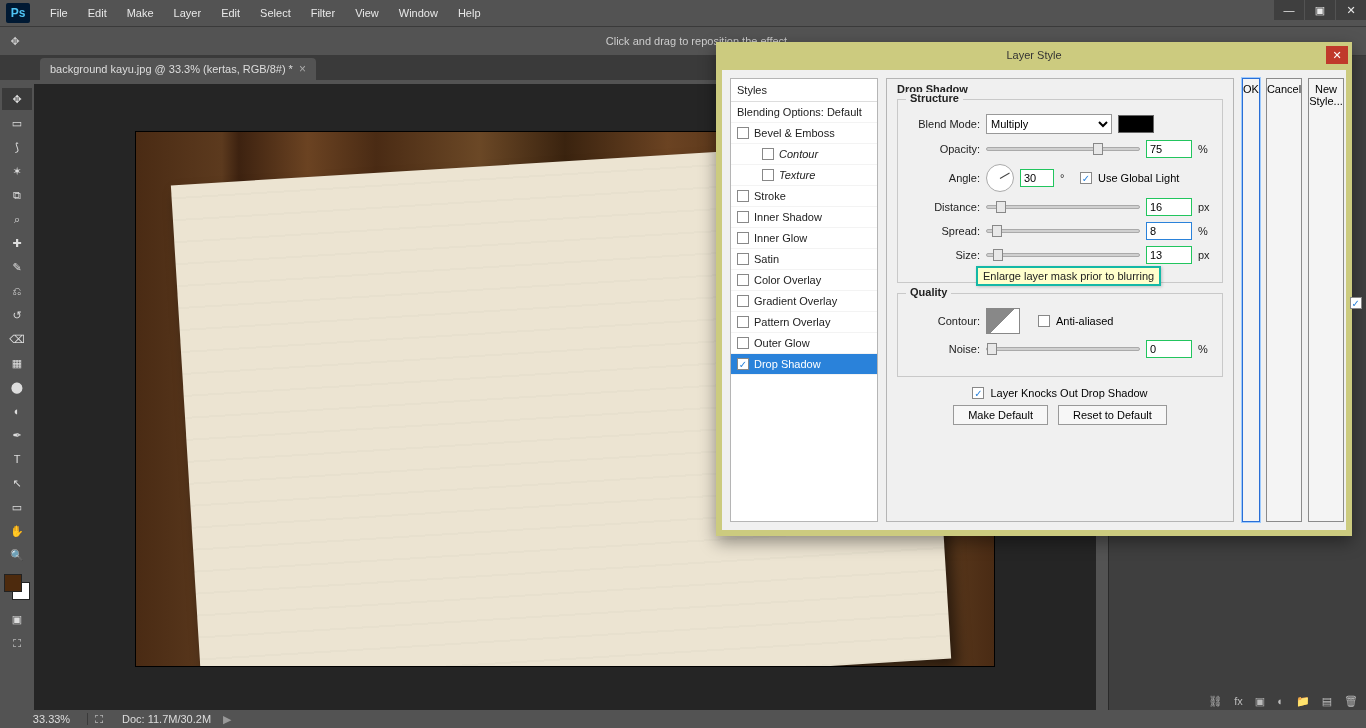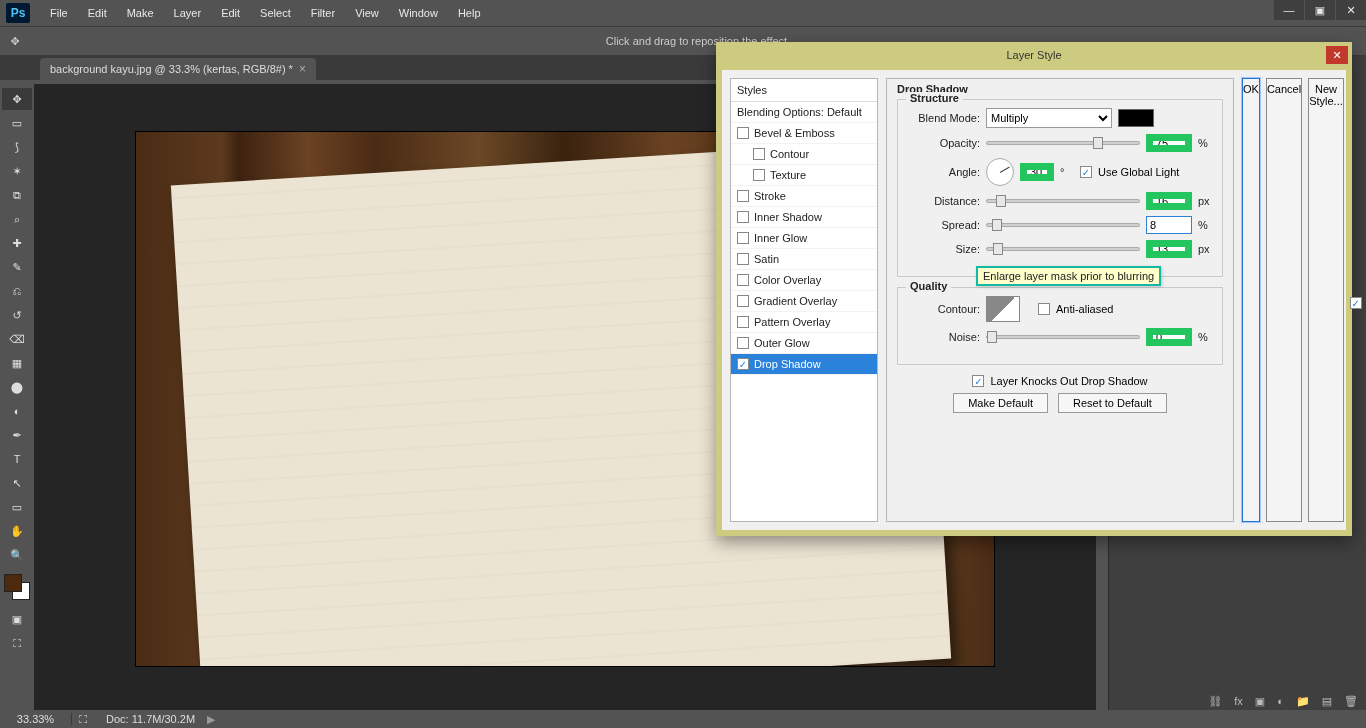--- a/index.html
+++ b/index.html
@@ -30,46 +30,46 @@
 
 
 .canvas-area { position:absolute; left:34px; right:270px; top:84px; bottom:18px; background:#252525; }
 .canvas { position:absolute; left:102px; top:48px; width:858px; height:534px; background:linear-gradient(90deg,#4a2b14,#5c3a1e 10%,#3d2210 12%,#6b4322 20%,#4a2b14 28%,#6b4826 40%,#3a230f 50%,#6b4322 62%,#4d2e15 75%,#6b4826 88%,#4a2b14); box-shadow:0 0 0 1px #000; overflow:hidden;}
 .paper { position:absolute; left:50px; top:30px; width:750px; height:520px; background:#ece4d2; transform:rotate(-3.5deg); box-shadow:6px 10px 14px rgba(0,0,0,.55); background-image:repeating-linear-gradient(0deg, rgba(0,0,0,.02) 0 2px, transparent 2px 22px);}
 
 
 .rightpanel { position:absolute; right:0; top:56px; width:258px; bottom:18px; background:#3f3f3f; border-left:1px solid #2a2a2a; }
 
 
-.statusbar { position:absolute; left:0; right:0; bottom:0; height:18px; background:#535353; color:#ddd; display:flex; align-items:center; font-size:10px;}
+.statusbar { position:absolute; left:0; right:0; bottom:0; height:18px; background:#535353; color:#ddd; display:flex; align-items:center; font-size:10px;padding-left:16px;}
 .statusbar .zoom { width:72px; text-align:center; border-right:1px solid #3a3a3a; }
 .statusbar .doc { padding:0 12px; }
 .statusbar .tri { color:#999; }
 
 
 .dialog { position:absolute; left:716px; top:42px; width:636px; height:494px; background:#cccb7f; box-shadow:0 6px 16px rgba(0,0,0,.4); }
 .dialog-title { height:26px; background:#cccb7f; display:flex; align-items:center; justify-content:center; color:#333; position:relative; }
 .dialog-close { position:absolute; right:4px; top:4px; width:22px; height:18px; background:#c0392b; color:#fff; display:flex;align-items:center;justify-content:center; font-size:11px; }
 .dialog-body { position:absolute; left:6px; right:6px; top:28px; bottom:6px; background:#f0f0f0; display:flex; padding:8px; gap:8px; }
 
 .styles-col { width:148px; border:1px solid #b5b5b5; background:#fff; display:flex; flex-direction:column; }
 .styles-hdr { padding:5px 6px; border-bottom:1px solid #ddd; color:#222; }
 .styles-item { padding:4px 6px; border-bottom:1px solid #f3f3f3; display:flex; align-items:center; gap:5px; color:#222; }
-.styles-item.indent { padding-left:22px; }
+.styles-item.indent { padding-left:31px;font-style:italic; }
 .styles-item.sel { background:#2a82da; color:#fff; }
 .chk { width:12px; height:12px; border:1px solid #888; background:#fff; display:inline-flex;align-items:center;justify-content:center; font-size:10px; color:#2a82da;}
 
 .settings-col { flex:1; border:1px solid #b5b5b5; padding:6px 10px; position:relative; }
-.fieldset { border:1px solid #c9c9c9; margin-bottom:10px; padding:2px 10px 12px 10px; position:relative; }
+.fieldset { border:1px solid #c9c9c9; margin-bottom:10px; padding:8px 10px 12px 10px; position:relative; }
 .legend { position:absolute; top:-8px; left:8px; background:#f0f0f0; padding:0 4px; font-weight:bold; color:#222;}
 .row { display:flex; align-items:center; margin:6px 0; gap:6px; }
 .row label { width:72px; text-align:right; color:#222; }
 .row .slider { flex:1; height:4px; background:#d0d0d0; border:1px solid #aaa; border-radius:2px; position:relative; }
 .row .slider .thumb { position:absolute; top:-5px; width:10px; height:12px; background:#e8e8e8; border:1px solid #888;}
-.row input[type="text"]{ width:46px; height:18px; border:7px solid #22c55e; background:#fff; padding:1px 3px; text-align:left;}
+.row input[type="text"]{ width:46px; height:18px; border:1px solid #22c55e; background:#fff; padding:1px 3px; text-align:left;}
 .row .unit{ width:14px; color:#222;}
 .row select{ height:20px; border:1px solid #999; background:#fff; }
 .swatch-box{ width:36px; height:18px; background:#000; border:1px solid #666;}
 .angle-dial{ width:28px; height:28px; border:1px solid #aaa; border-radius:50%; background:#fff; position:relative;}
 .angle-dial::after{content:"";position:absolute;left:50%;top:50%;width:11px;height:1px;background:#444;transform-origin:left;transform:rotate(-30deg);}
 .contour-box{ width:34px; height:26px; border:1px solid #888; background:linear-gradient(135deg,#888 50%,#fff 50%);}
 .btn-row{ display:flex; gap:10px; justify-content:center; margin-top:6px;}
 .ps-btn{ border:1px solid #999; background:#f7f7f7; padding:3px 14px; }
 
 .tooltip { position:absolute; background:#ffffcc; border:2px solid #14b8a6; padding:2px 5px; color:#222; font-size:11px; z-index:20; box-shadow:1px 1px 3px rgba(0,0,0,.2);}

